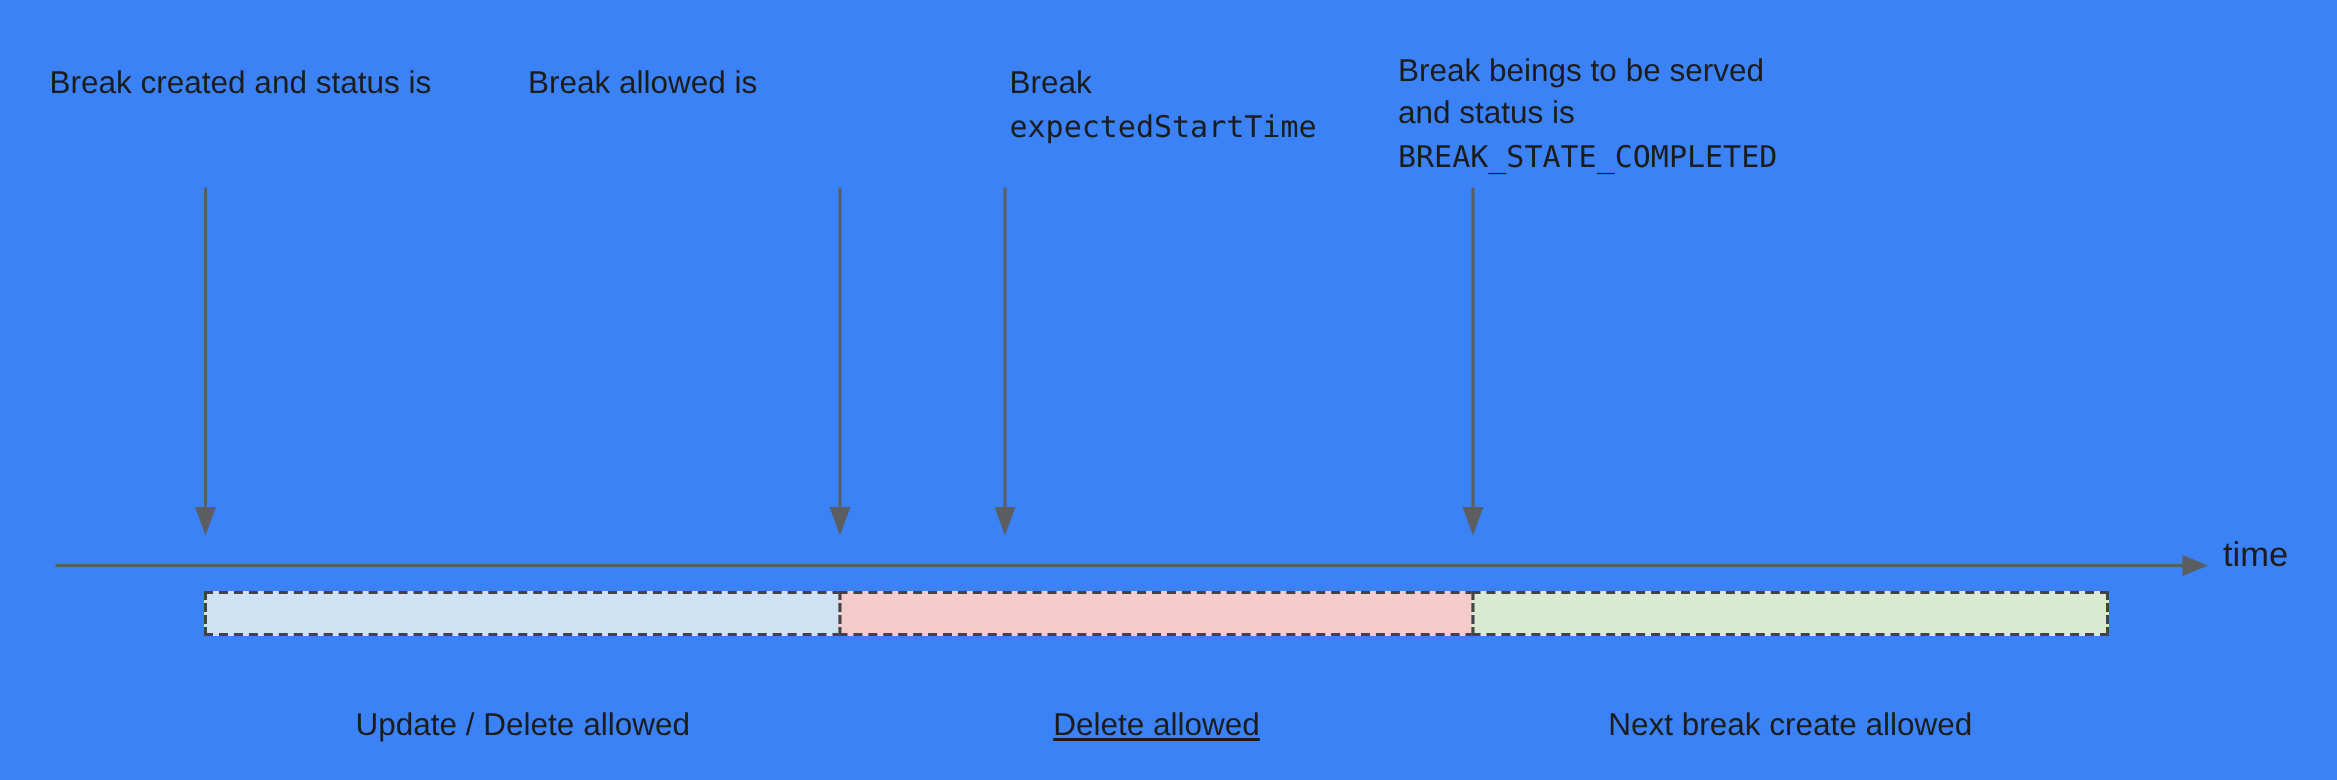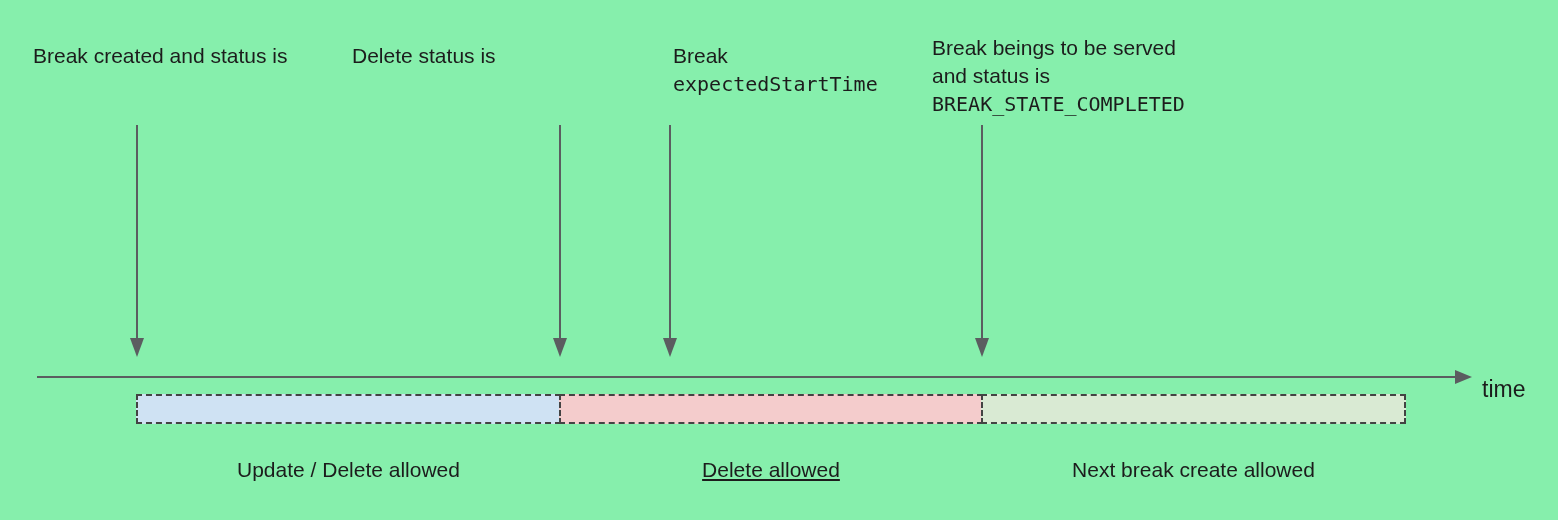--- a/index.html
+++ b/index.html
@@ -4,21 +4,21 @@
 <style>
   html, body {
     margin: 0;
     padding: 0;
     background: #ffffff;
   }
   .canvas {
     position: relative;
     width: 1558px;
     height: 520px;
-    background: #86efac;
+    background: #3b82f6;
     overflow: hidden;
     font-family: "Liberation Sans", sans-serif;
     color: #1f1f1f;
   }
   .annotation {
     position: absolute;
     font-size: 21px;
     line-height: 28px;
     white-space: nowrap;
     color: #1c1c1c;
@@ -71,58 +71,58 @@
     top: 370px;
     width: 0;
     height: 0;
     border-top: 7px solid transparent;
     border-bottom: 7px solid transparent;
     border-left: 17px solid #5b5d60;
   }
   .time-label {
     position: absolute;
     left: 1482px;
-    top: 376px;
+    top: 356px;
     font-size: 23px;
     color: #1c1c1c;
   }
 
   .segment {
     position: absolute;
     top: 394px;
     height: 30px;
     box-sizing: border-box;
     border: 2px dashed #434343;
   }
   .seg-1 { left: 136px; width: 425px; background: #cfe2f3; }
   .seg-2 { left: 559px; width: 424px; background: #f4cccc; }
   .seg-3 { left: 981px; width: 425px; background: #d9ead3; }
 
   .segment-label {
     position: absolute;
-    top: 458px;
+    top: 472px;
     font-size: 21px;
     text-align: center;
     color: #1c1c1c;
     white-space: nowrap;
   }
   .seglabel-1 { left: 136px; width: 425px; }
   .seglabel-2 { left: 559px; width: 424px; text-decoration: underline; }
   .seglabel-3 { left: 981px; width: 425px; text-align: center; }
 </style>
 </head>
 <body>
 
 <div class="canvas">
 
   <div class="annotation ann-1">
     <span class="sans">Break created and status is</span>
   </div>
   <div class="annotation ann-2">
-    <span class="sans">Delete status is</span>
+    <span class="sans">Break allowed is</span>
   </div>
   <div class="annotation ann-4">
     <span class="sans">Break beings to be served</span>
     <span class="sans">and status is</span>
     <span class="mono">BREAK_STATE_COMPLETED</span>
   </div>
   <div class="annotation ann-3">
     <span class="sans">Break</span>
     <span class="mono">expectedStartTime</span>
   </div>

